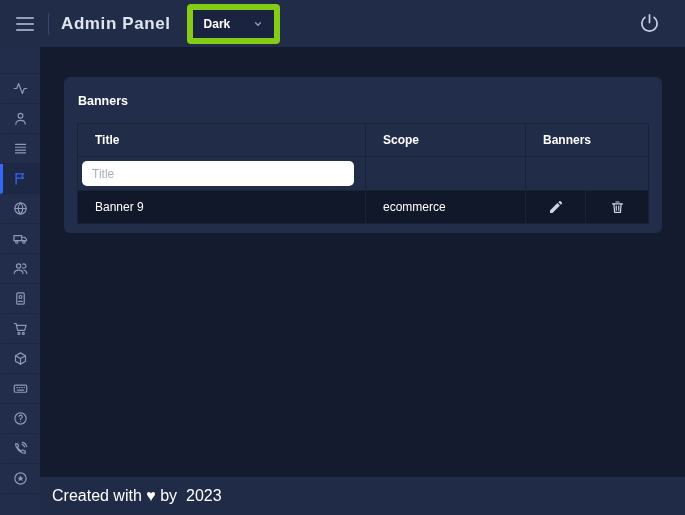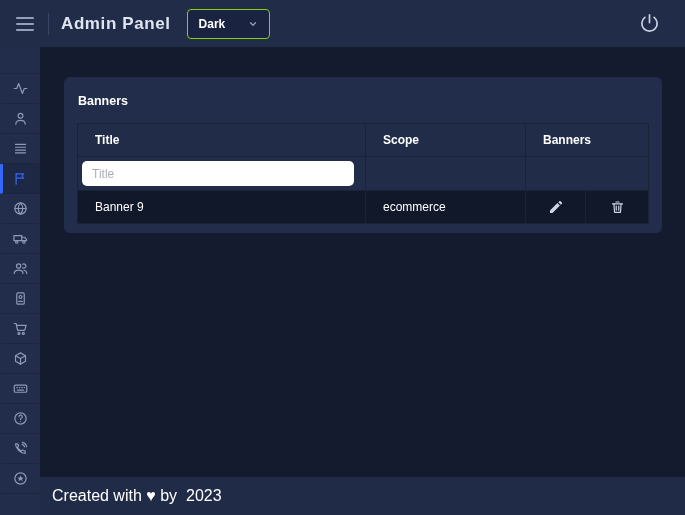--- a/index.html
+++ b/index.html
@@ -13,21 +13,21 @@
   
   .header {
     height:47px; flex:0 0 47px; background:#212c48;
     display:flex; align-items:center; padding:0 20px 0 10px;
   }
   .burger-btn { background:none; border:none; cursor:pointer; padding:6px; display:flex; flex-direction:column; gap:4px; }
   .burger-btn span { display:block; width:18px; height:2px; background:#93a0bd; border-radius:1px; }
   .header-divider { width:1px; height:22px; background:#39466a; margin:0 12px 0 8px; }
   .app-title { font-size:17px; font-weight:700; color:#dfe5f0; letter-spacing:.6px; }
   .theme-btn {
-    margin-left:16px; background:#1a2441; border:1px solid #84cc16; border-radius:4px;
+    margin-left:16px; background:#1a2441; border:6px solid #84cc16; border-radius:4px;
     color:#fff; font-size:12px; font-weight:700; padding:7px 11px;
     display:flex; align-items:center; gap:23px; cursor:pointer;
     font-family:"Liberation Sans","DejaVu Sans",sans-serif;
   }
   .theme-btn svg { stroke:#93a0bd; }
   .header-spacer { flex:1; }
   .power-btn { background:none; border:none; cursor:pointer; color:#c7cfe2; display:flex; padding:4px; }
 
   
   .app-body { flex:1; display:flex; min-height:0; }

